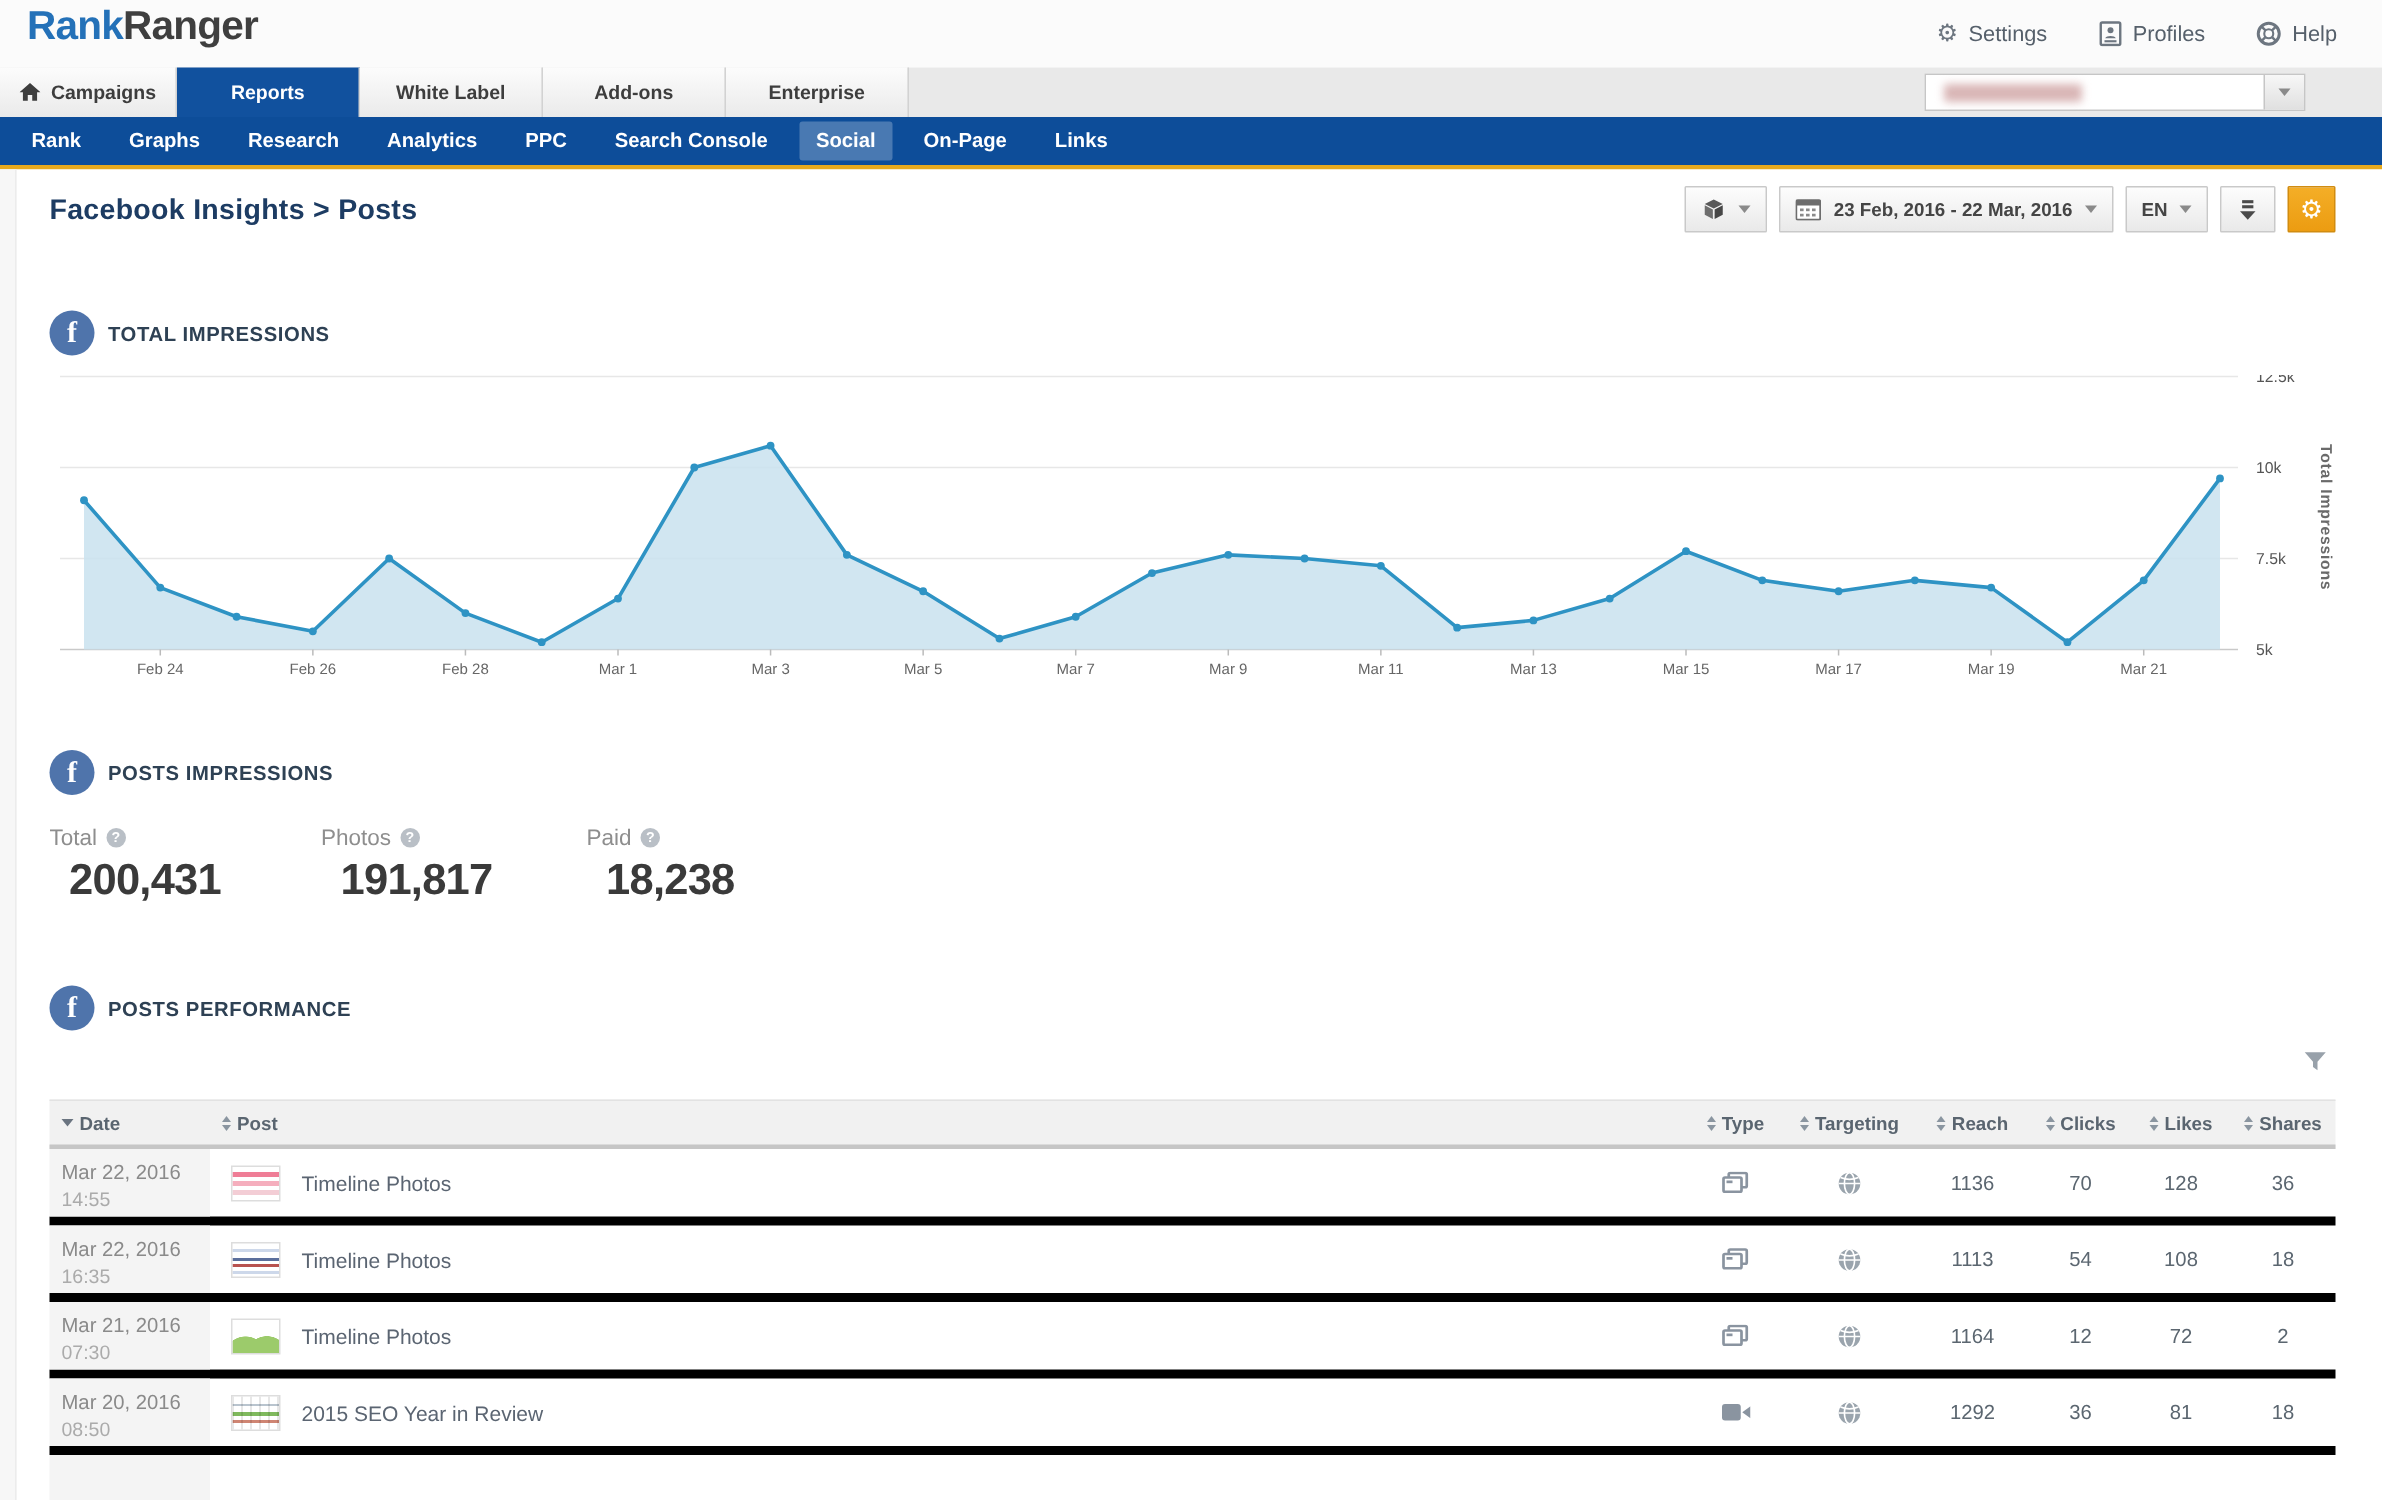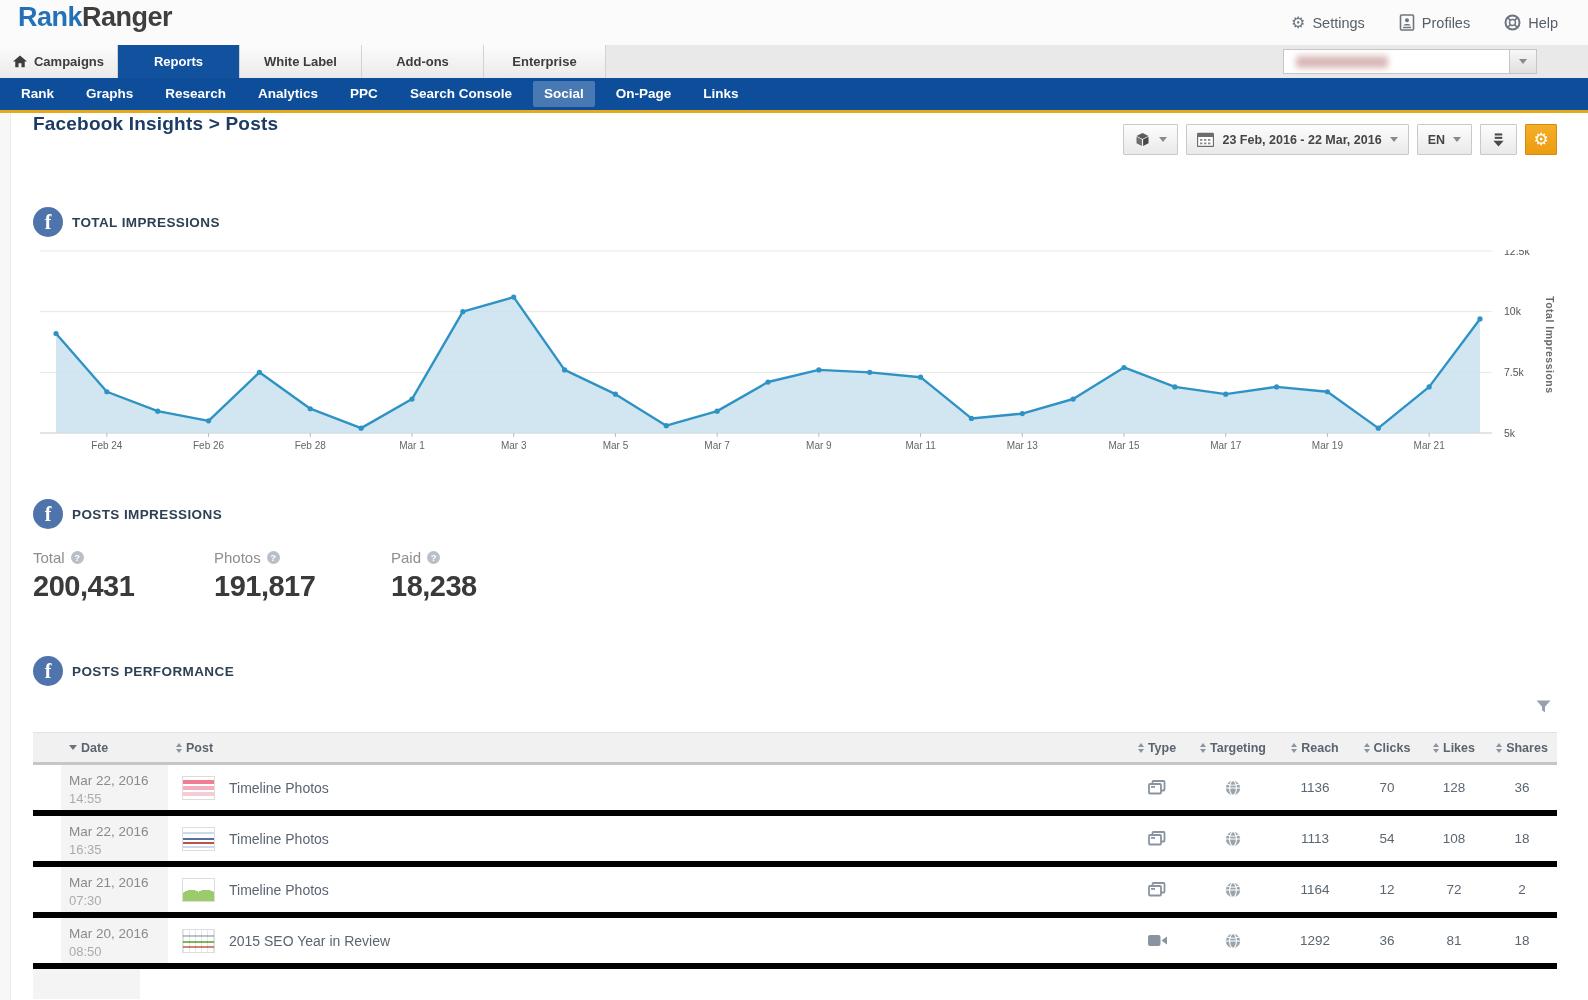--- a/index.html
+++ b/index.html
@@ -32,21 +32,21 @@
   .subnav { height:32px; background:#0d4d99; display:flex; align-items:center; padding-left:10px; }
   .subnav-item { color:#fff; font-size:13.5px; font-weight:bold; padding:0 11px; margin-right:10px;
     height:26px; line-height:26px; border-radius:2px; cursor:pointer; }
   .subnav-item.active { background:rgba(255,255,255,0.25); }
   .gold-line { height:3px; background:#e7a91c; }
 
   
   .content { position:relative; height:887px; background:#fff; padding-left:33px; }
   .left-gutter { position:absolute; left:0; top:0; bottom:0; width:11px; background:#f7f7f7; border-right:1px solid #ececec; }
 
-  .page-head { height:41px; position:relative; }
+  .page-head { padding-top:17px; height:41px; position:relative; }
   .page-title { font-size:19px; font-weight:bold; color:#1d3c63; letter-spacing:0.2px; }
 
   .toolbar { position:absolute; top:11px; right:31px; display:flex; gap:8px; }
   .tbtn { height:31px; border:1px solid #c9c9c9; border-radius:1px; background:linear-gradient(#fdfdfd,#e9e9e9);
     display:flex; align-items:center; gap:8px; padding:0 10px; cursor:pointer; }
   .tbtn .label { font-size:12.5px; font-weight:bold; color:#454545; }
   .tbtn.orange { background:linear-gradient(#f4ae27,#ec9c11); border-color:#d18c10; color:#fff; width:32px; justify-content:center; padding:0; }
   .gear-glyph { font-size:17px; color:#fff; line-height:1; }
   .gear-glyph.gray { color:#6d7680; font-size:16px; }
 
@@ -63,29 +63,29 @@
   .y-axis-title { position:absolute; right:32px; top:46px; writing-mode:vertical-rl;
     font-size:10.5px; font-weight:bold; color:#6a6a6a; letter-spacing:0.5px; }
 
   .sec-stats { margin-top:43px; }
   .stats-row { margin-top:20px; display:flex; }
   .stat { width:181px; }
   .stat:nth-child(2) { width:177px; }
   .stat-label { font-size:15px; color:#8e8e8e; display:flex; align-items:center; gap:6px; }
   .qmark { width:13px; height:13px; border-radius:50%; background:#b9bfc6; color:#fff; font-size:9.5px;
     font-weight:bold; display:inline-flex; align-items:center; justify-content:center; cursor:pointer; }
-  .stat-value { margin-top:4px; font-size:29px; font-weight:bold; color:#3a3a3a; letter-spacing:-0.5px; }
+  .stat-value { margin-top:4px; font-size:29px; font-weight:bold; color:#3a3a3a; letter-spacing:-0.5px;margin-left:13px; }
 
   .sec-table { margin-top:53px; }
   .filter-row { margin-top:8px; height:26px; position:relative; margin-right:31px; }
   .filter-icon { position:absolute; right:6px; top:6px; cursor:pointer; }
 
   
   .ptable { margin-right:31px; margin-top:12px; }
-  .trow { display:grid; grid-template-columns:107px 1fr 64px 88px 76px 68px 66px 70px; align-items:center;padding-left:28px; }
+  .trow { display:grid; grid-template-columns:107px 1fr 64px 88px 76px 68px 66px 70px; align-items:center; }
   .thead { height:33px; background:#f1f1f1; border-top:1px solid #e2e2e2; border-bottom:3px solid #c6c6c6; }
   .th { font-size:12.5px; font-weight:bold; color:#5a6570; display:flex; align-items:center; justify-content:center; gap:4px; cursor:pointer; }
   .th.left { justify-content:flex-start; padding-left:8px; }
   .sort-single { width:0; height:0; border-left:4px solid transparent; border-right:4px solid transparent; border-top:5px solid #6a7480; }
   .sort-dbl { display:inline-flex; flex-direction:column; gap:2px; }
   .sort-dbl i { display:block; width:0; height:0; border-left:3.5px solid transparent; border-right:3.5px solid transparent; }
   .sort-dbl i.up { border-bottom:4px solid #8a95a0; }
   .sort-dbl i.dn { border-top:4px solid #8a95a0; }
 
   .drow { height:51px; border-bottom:6px solid #000000; cursor:pointer; }

